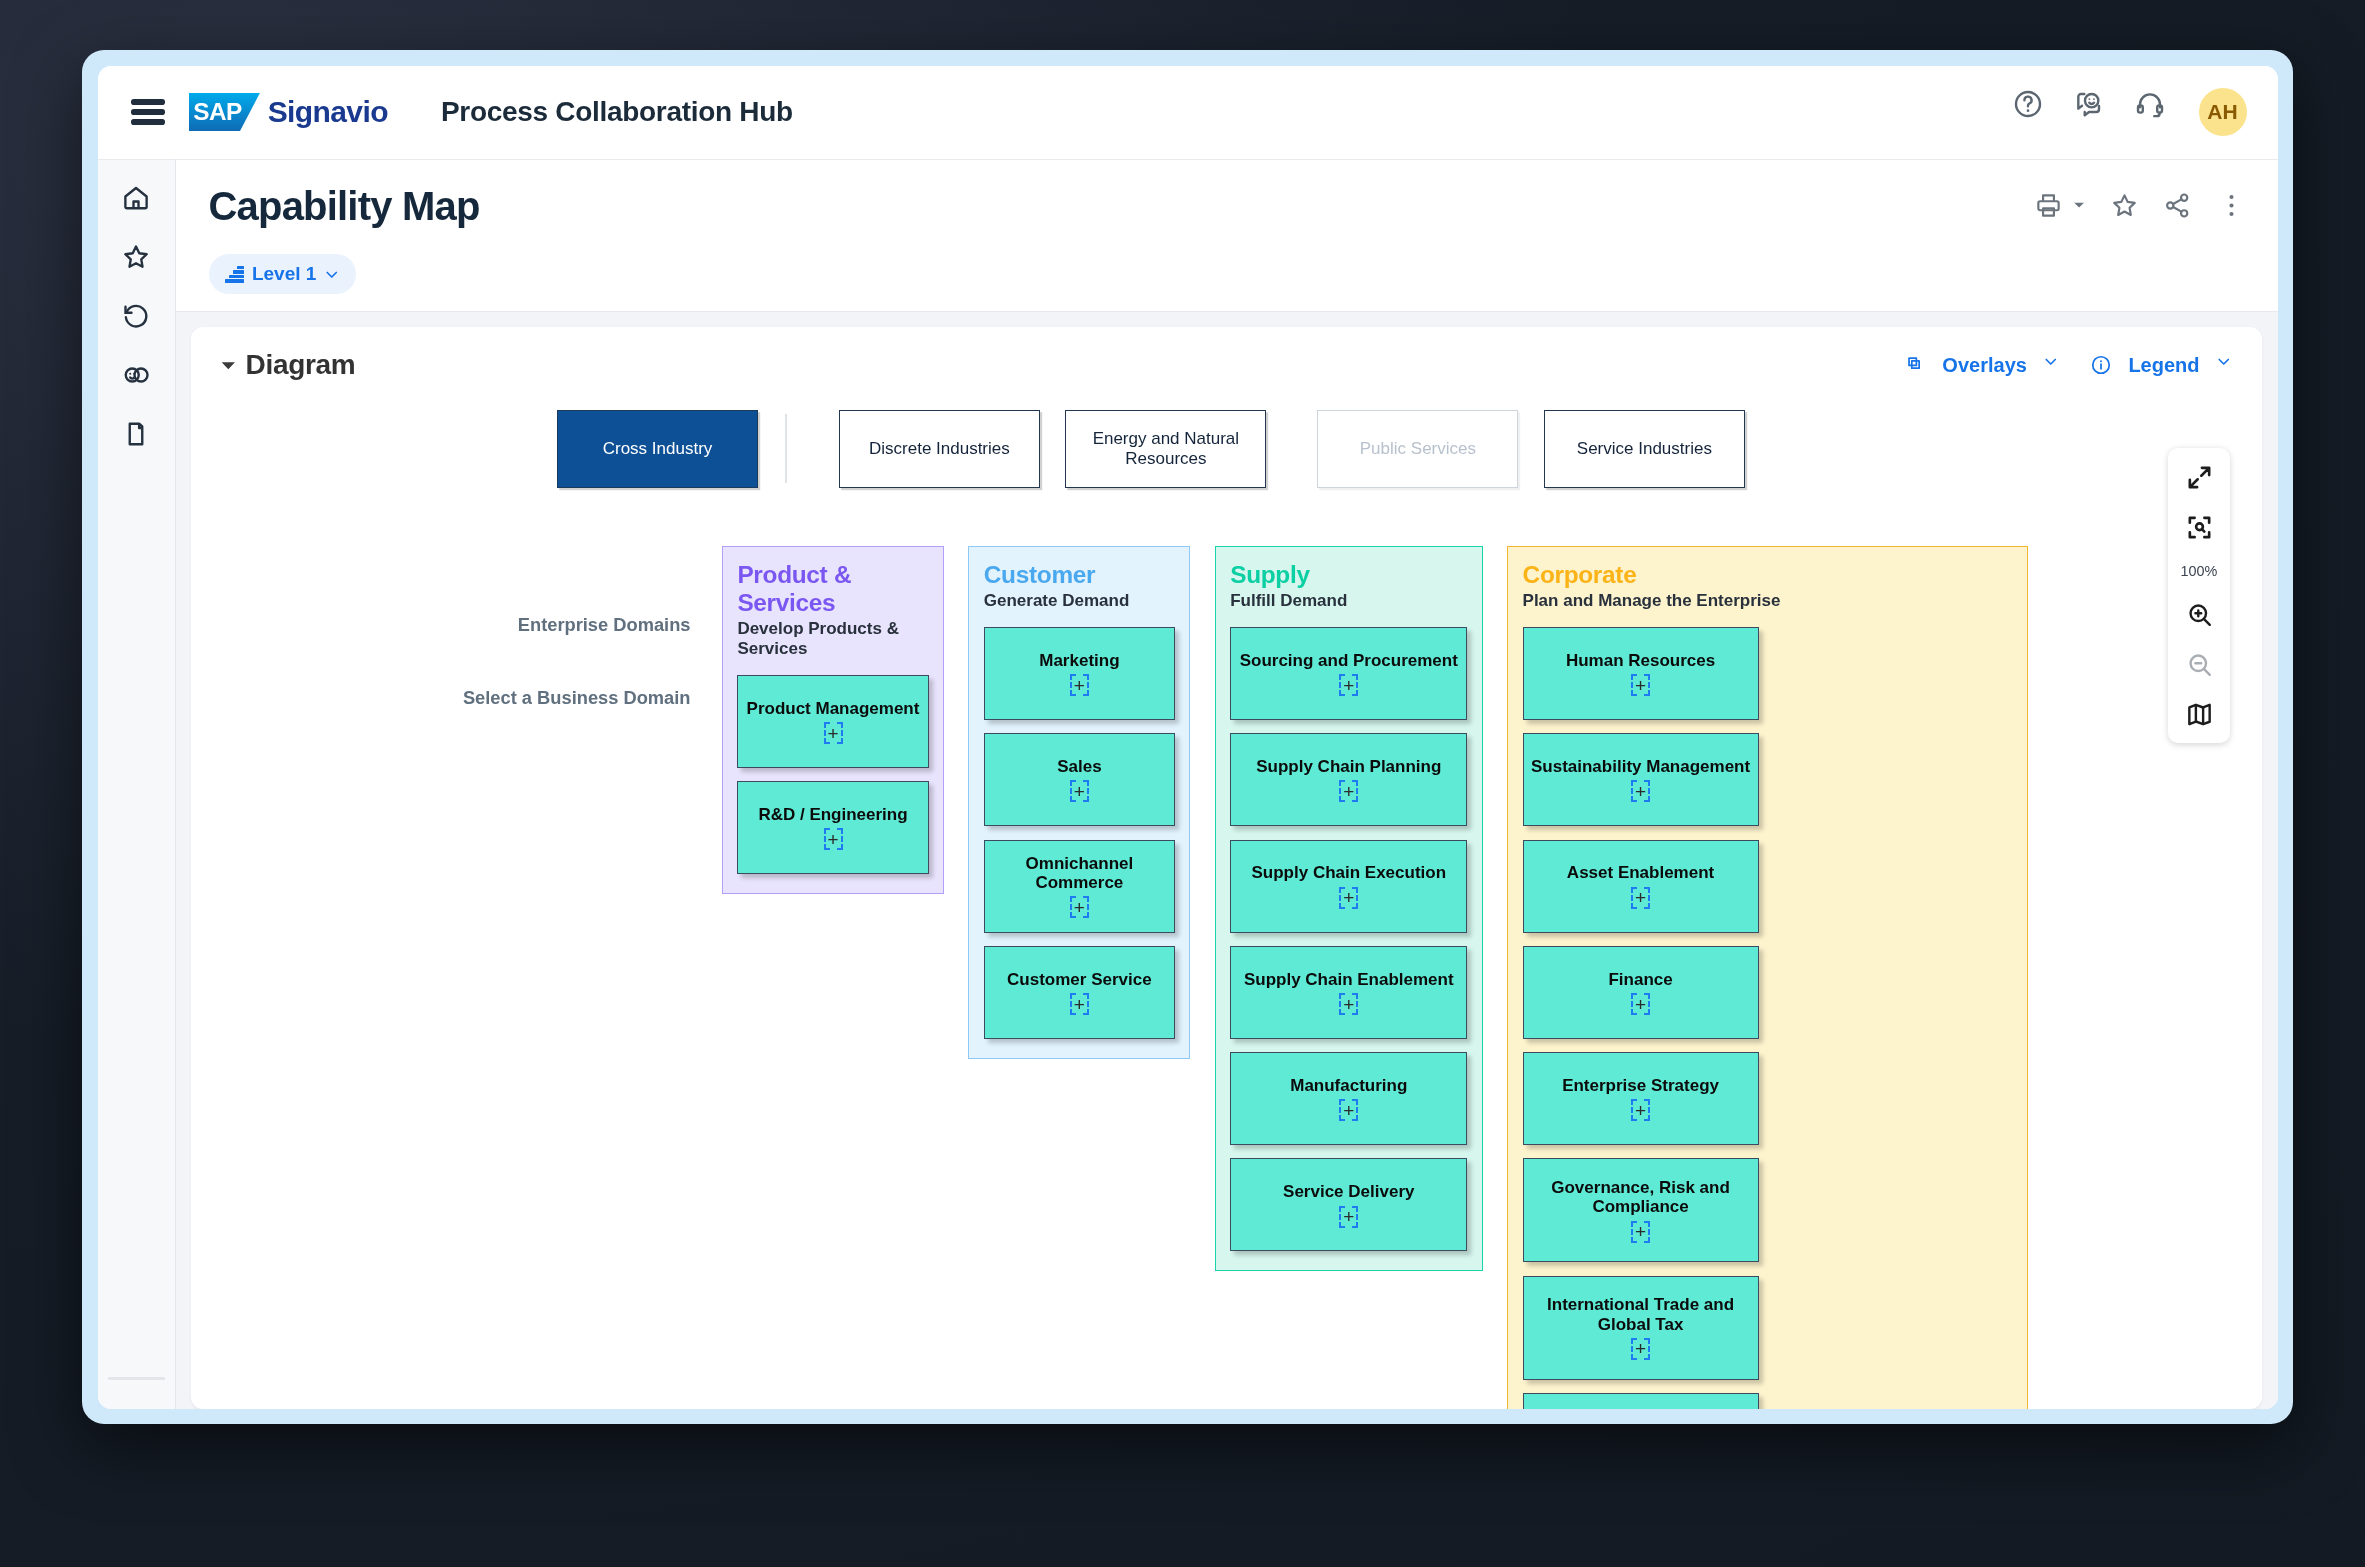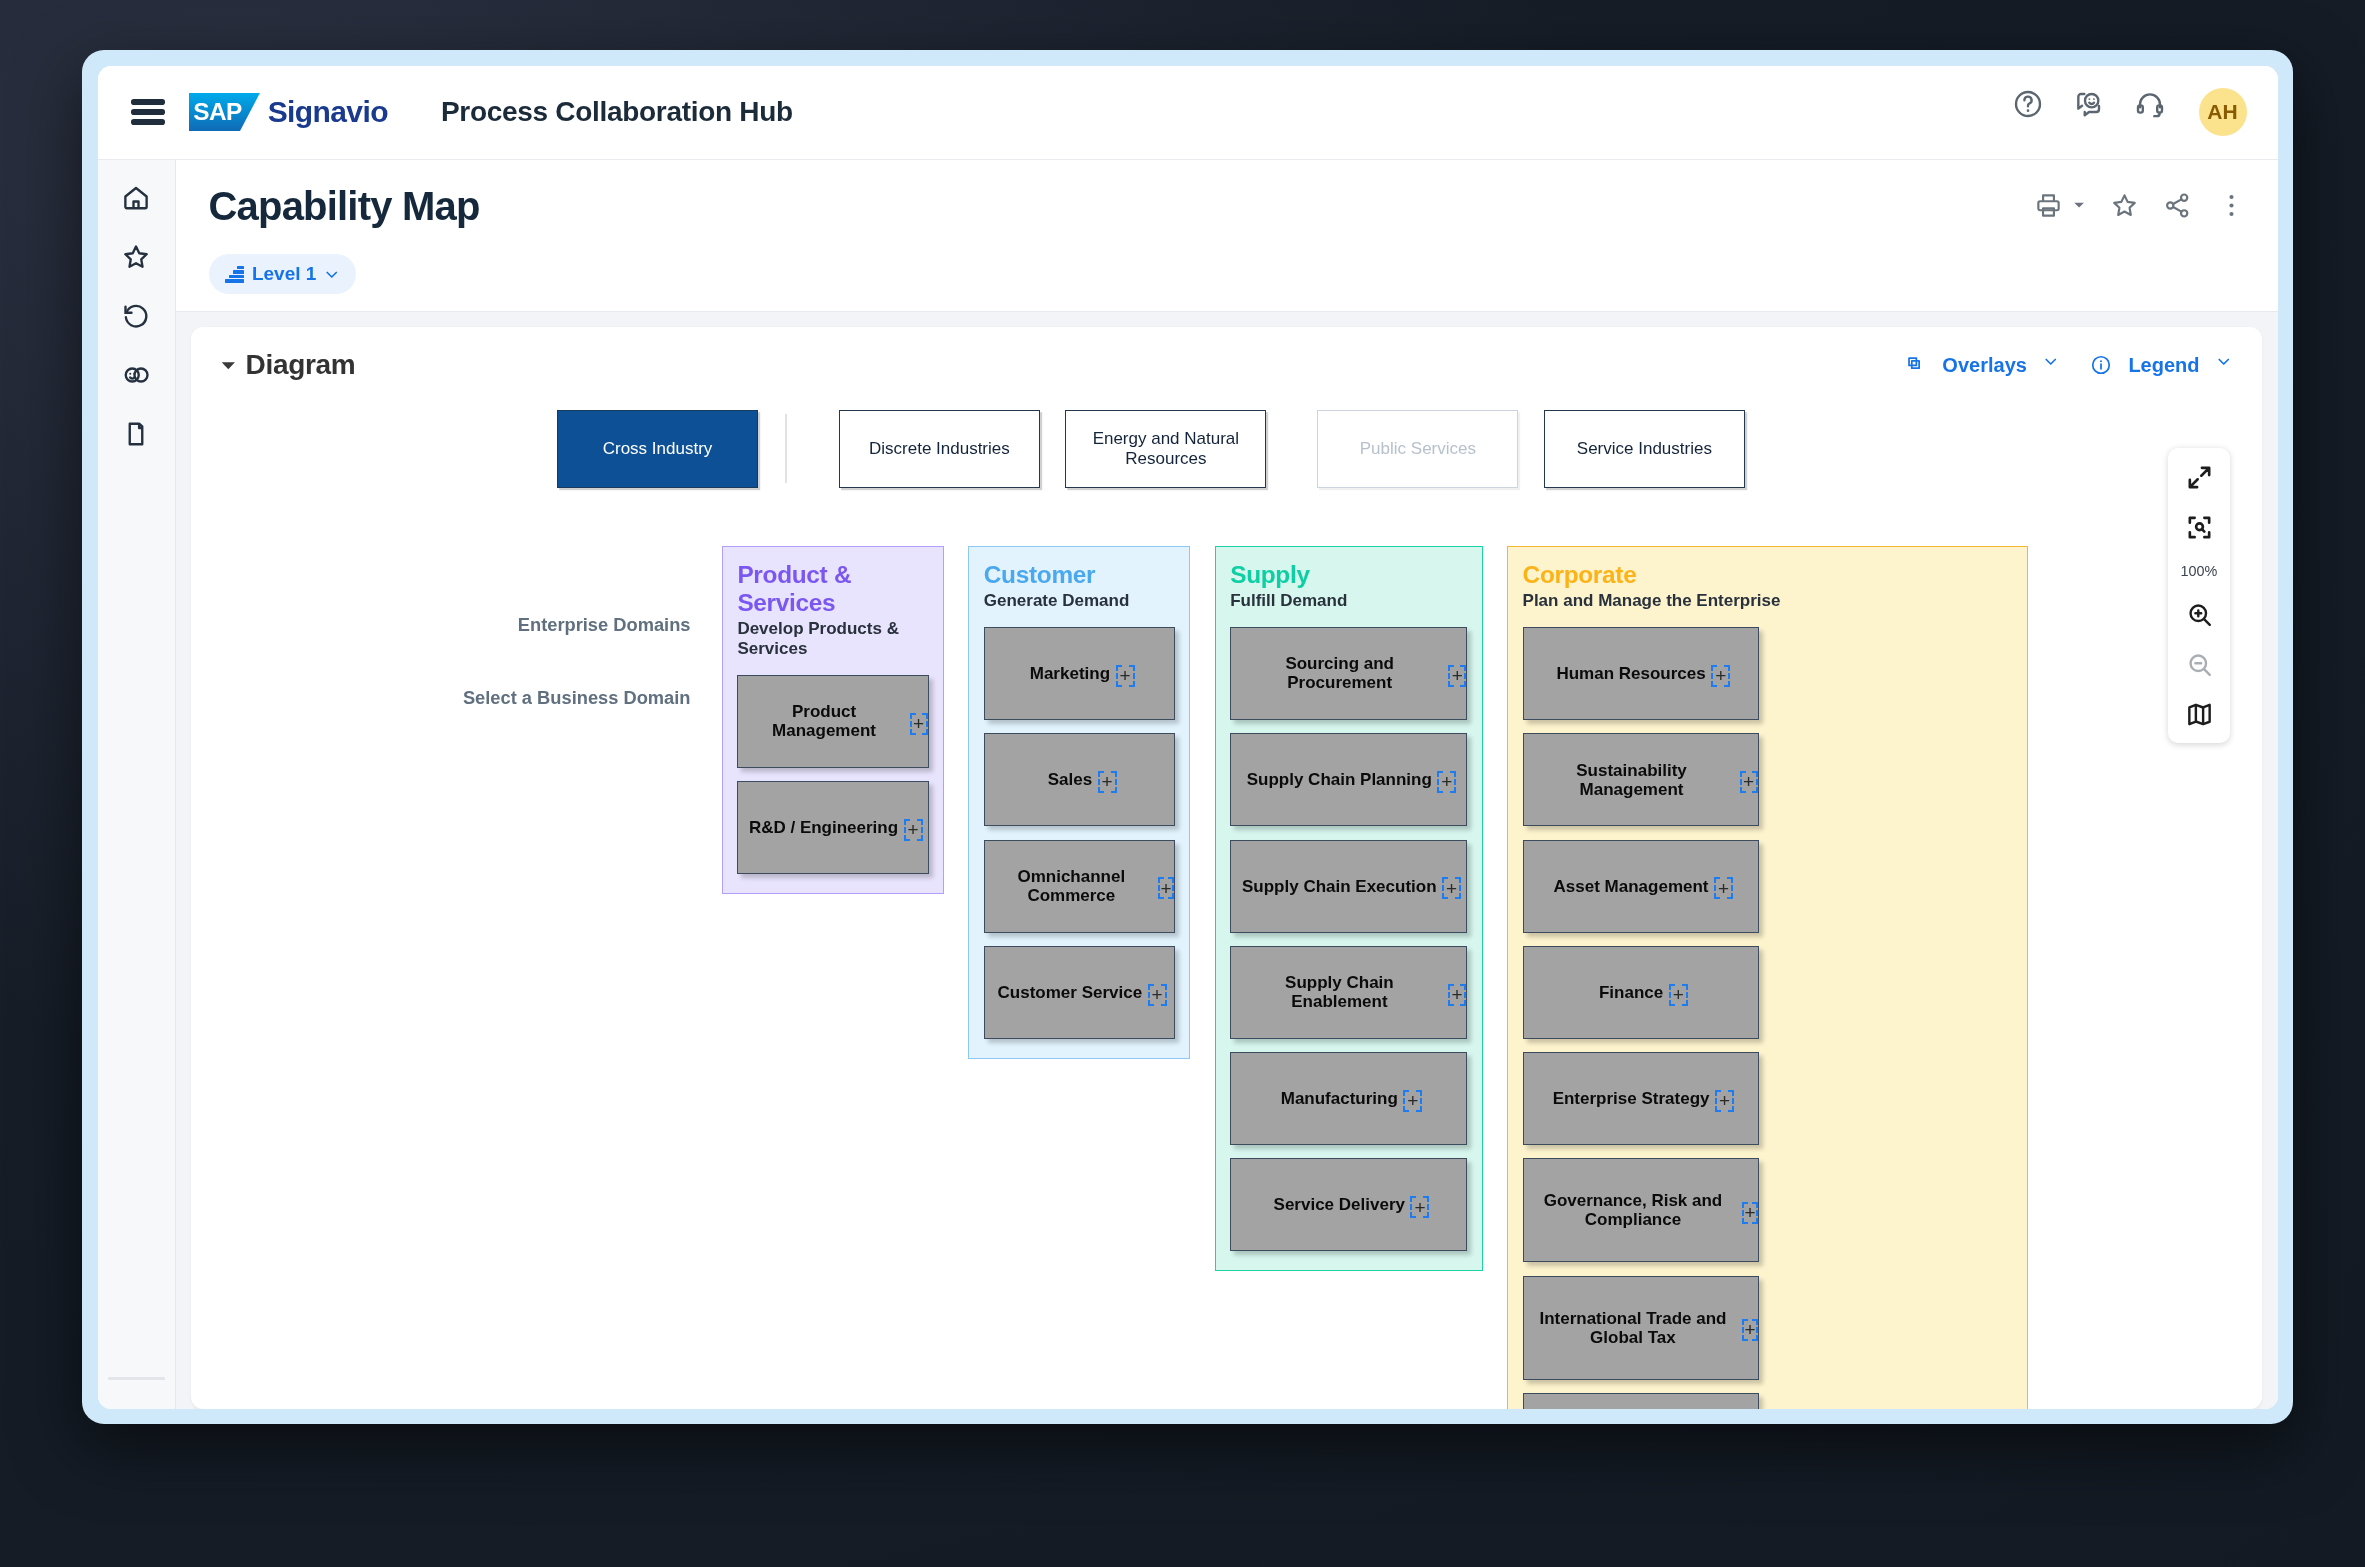--- a/index.html
+++ b/index.html
@@ -155,24 +155,24 @@
   #side-labels { position:absolute; left:0; top:58px; width:515px; text-align:right; padding-right:15.5px; }
   .side-label { font-size:18.3px; color:#60707f; font-weight:600; }
   .side-label.sl1 { margin-top: 68px; }
   .side-label.sl2 { margin-top: 51px; }
   #columns { display:flex; align-items:flex-start; gap:24.4px; padding-left:531px; }
   .col { border-width:1.7px; border-style:solid; padding: 14.4px 14.4px 19px 14.4px; }
   .col-title { font-size:24.4px; font-weight:700; letter-spacing:-0.3px; }
   .col-sub { font-size:17px; font-weight:700; color:#28313c; margin-top:2.2px; margin-bottom:15.5px; }
   .cards { display:flex; flex-wrap:wrap; gap:13.3px; }
   .cap {
-    background:#a3a3a3; border:1.7px solid #3c4c5e;
+    background:#5eead4; border:1.7px solid #3c4c5e;
     box-shadow: 3.9px 3.9px 4.4px rgba(0,0,0,.20);
     height: 93px; width: 100%;
-    display:flex; flex-direction:row; align-items:center; justify-content:center;
+    display:flex; flex-direction:column; align-items:center; justify-content:center;
     text-align:center; cursor:pointer; position:relative;
   }
   .cap-label { font-size:17px; line-height:1.12; font-weight:700; color:#0b0b0b; padding:0 5.5px; }
   .plus-icon {
     margin-top:4.4px;
     width:19px; height:22px;
     border:2.2px dashed #1f7cf0;
     display:flex; align-items:center; justify-content:center;
     color:#2b2b2b; font-size:19px; line-height:1; font-weight:400;
   }
@@ -496,21 +496,21 @@
                     <div class="cards">
                       <div class="cap">
                         <div class="cap-label">Human Resources</div>
                         <div class="plus-icon">+</div>
                       </div>
                       <div class="cap">
                         <div class="cap-label">Sustainability Management</div>
                         <div class="plus-icon">+</div>
                       </div>
                       <div class="cap">
-                        <div class="cap-label">Asset Management</div>
+                        <div class="cap-label">Asset Enablement</div>
                         <div class="plus-icon">+</div>
                       </div>
                       <div class="cap">
                         <div class="cap-label">Finance</div>
                         <div class="plus-icon">+</div>
                       </div>
                       <div class="cap">
                         <div class="cap-label">Enterprise Strategy</div>
                         <div class="plus-icon">+</div>
                       </div>

